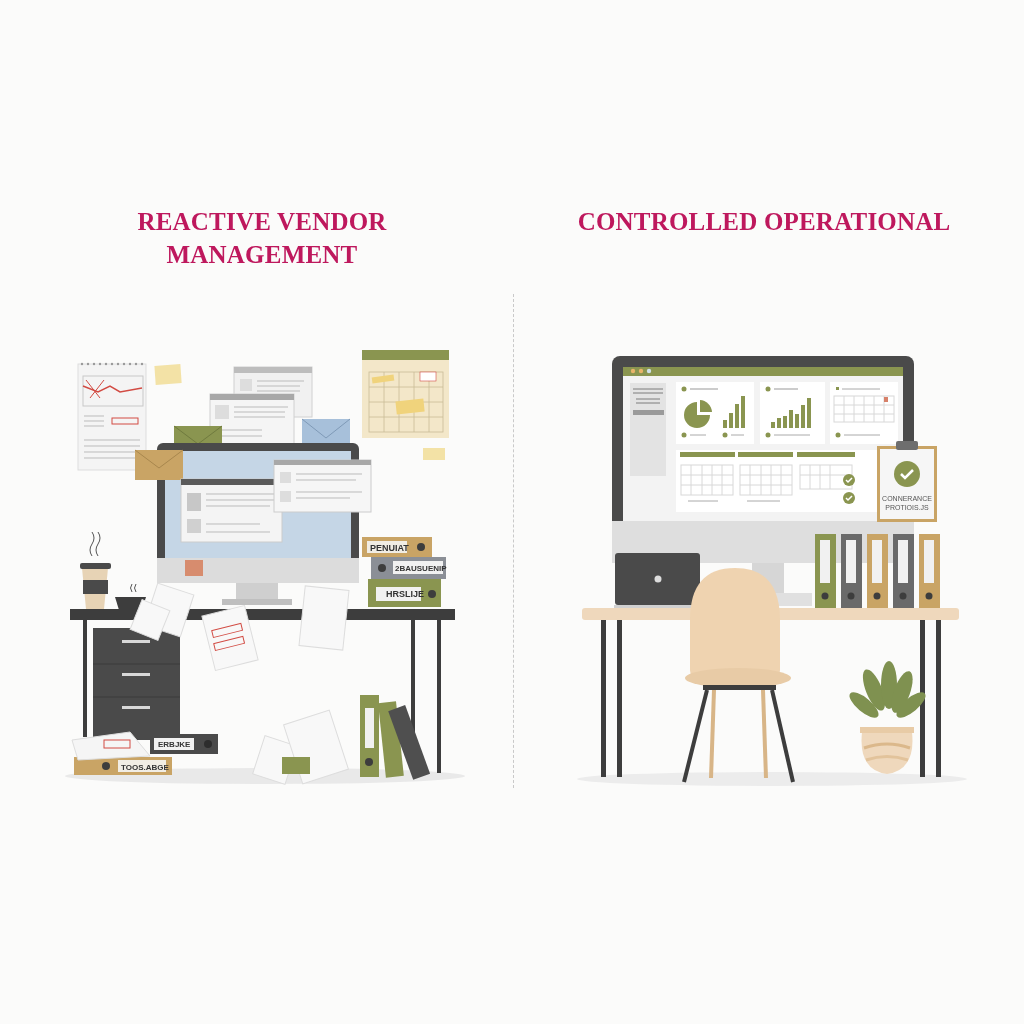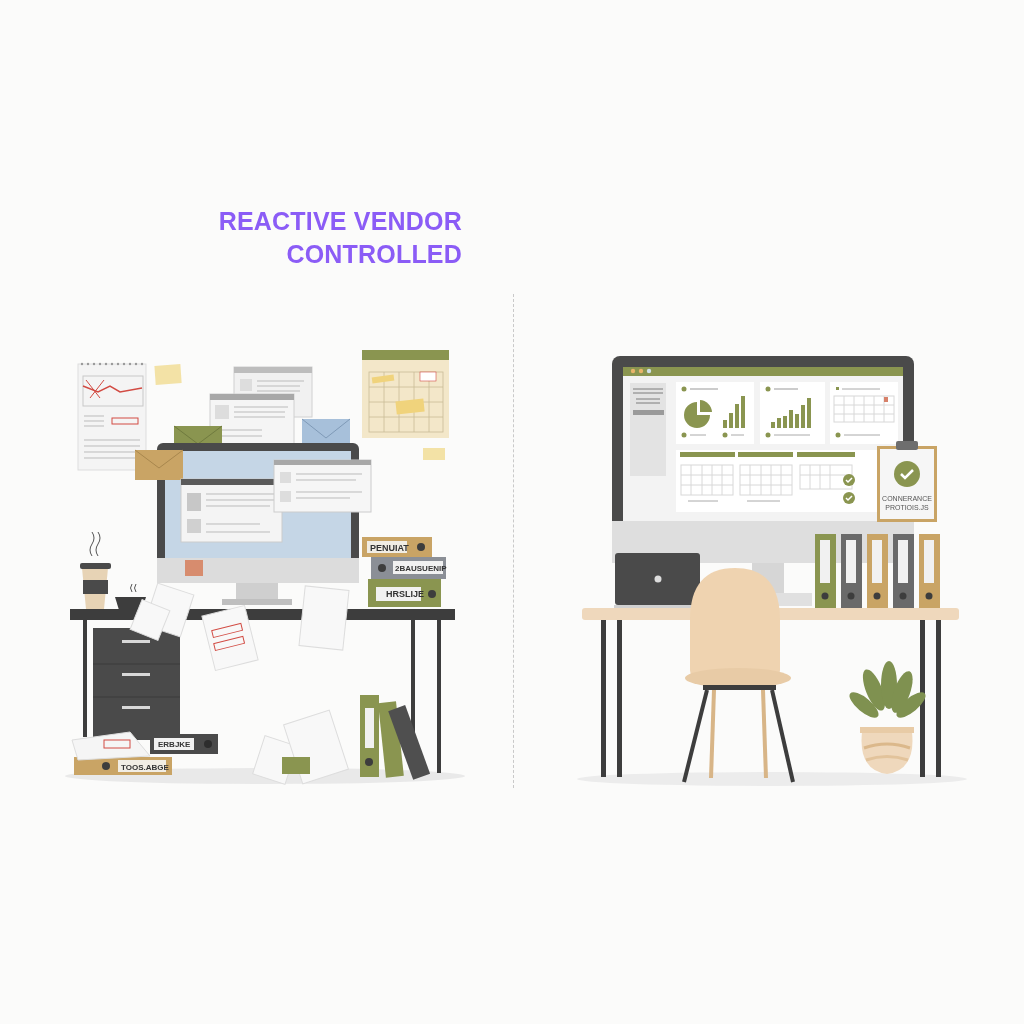--- a/index.html
+++ b/index.html
@@ -1,31 +1,32 @@
 <!DOCTYPE html>
 <html><head>
 <meta charset="utf-8">
 <style>
   html,body{margin:0;padding:0;}
   body{width:1024px;height:1024px;background:#fbfbfa;position:relative;overflow:hidden;font-family:"Liberation Sans",sans-serif;}
-  .title{position:absolute;text-align:right;font-weight:bold;font-size:25px;line-height:33px;color:#8b5cf6;letter-spacing:0.2px;}
+  .title{position:absolute;text-align:center;font-weight:bold;font-size:25px;line-height:33px;color:#be185d;letter-spacing:0.2px;font-family:Liberation Serif, serif;}
   .title span{display:block;}
   .divider{position:absolute;left:513px;top:294px;height:494px;border-left:1.5px dashed #c9c9c9;}
   .abs{position:absolute;}
   svg{position:absolute;left:0;top:0;}
   .lbl{font-family:"Liberation Sans",sans-serif;font-weight:bold;}
 </style>
 </head>
 <body>
 
 <div class="title" style="left:62px;top:205px;width:400px;">
   <span>REACTIVE VENDOR</span>
-  <span>CONTROLLED</span>
+  <span>MANAGEMENT</span>
 </div>
 <div class="title" style="left:564px;top:205px;width:400px;">
+  <span>CONTROLLED OPERATIONAL</span>
 </div>
 
 <div class="divider"></div>
 
 <svg width="1024" height="1024" viewBox="0 0 1024 1024">
 
   <ellipse cx="265" cy="776" rx="200" ry="8" fill="#e9e9e9"></ellipse>
 
   <g>
     <rect x="78" y="364" width="68" height="106" fill="#f4f4f4" stroke="#ddd"></rect>

